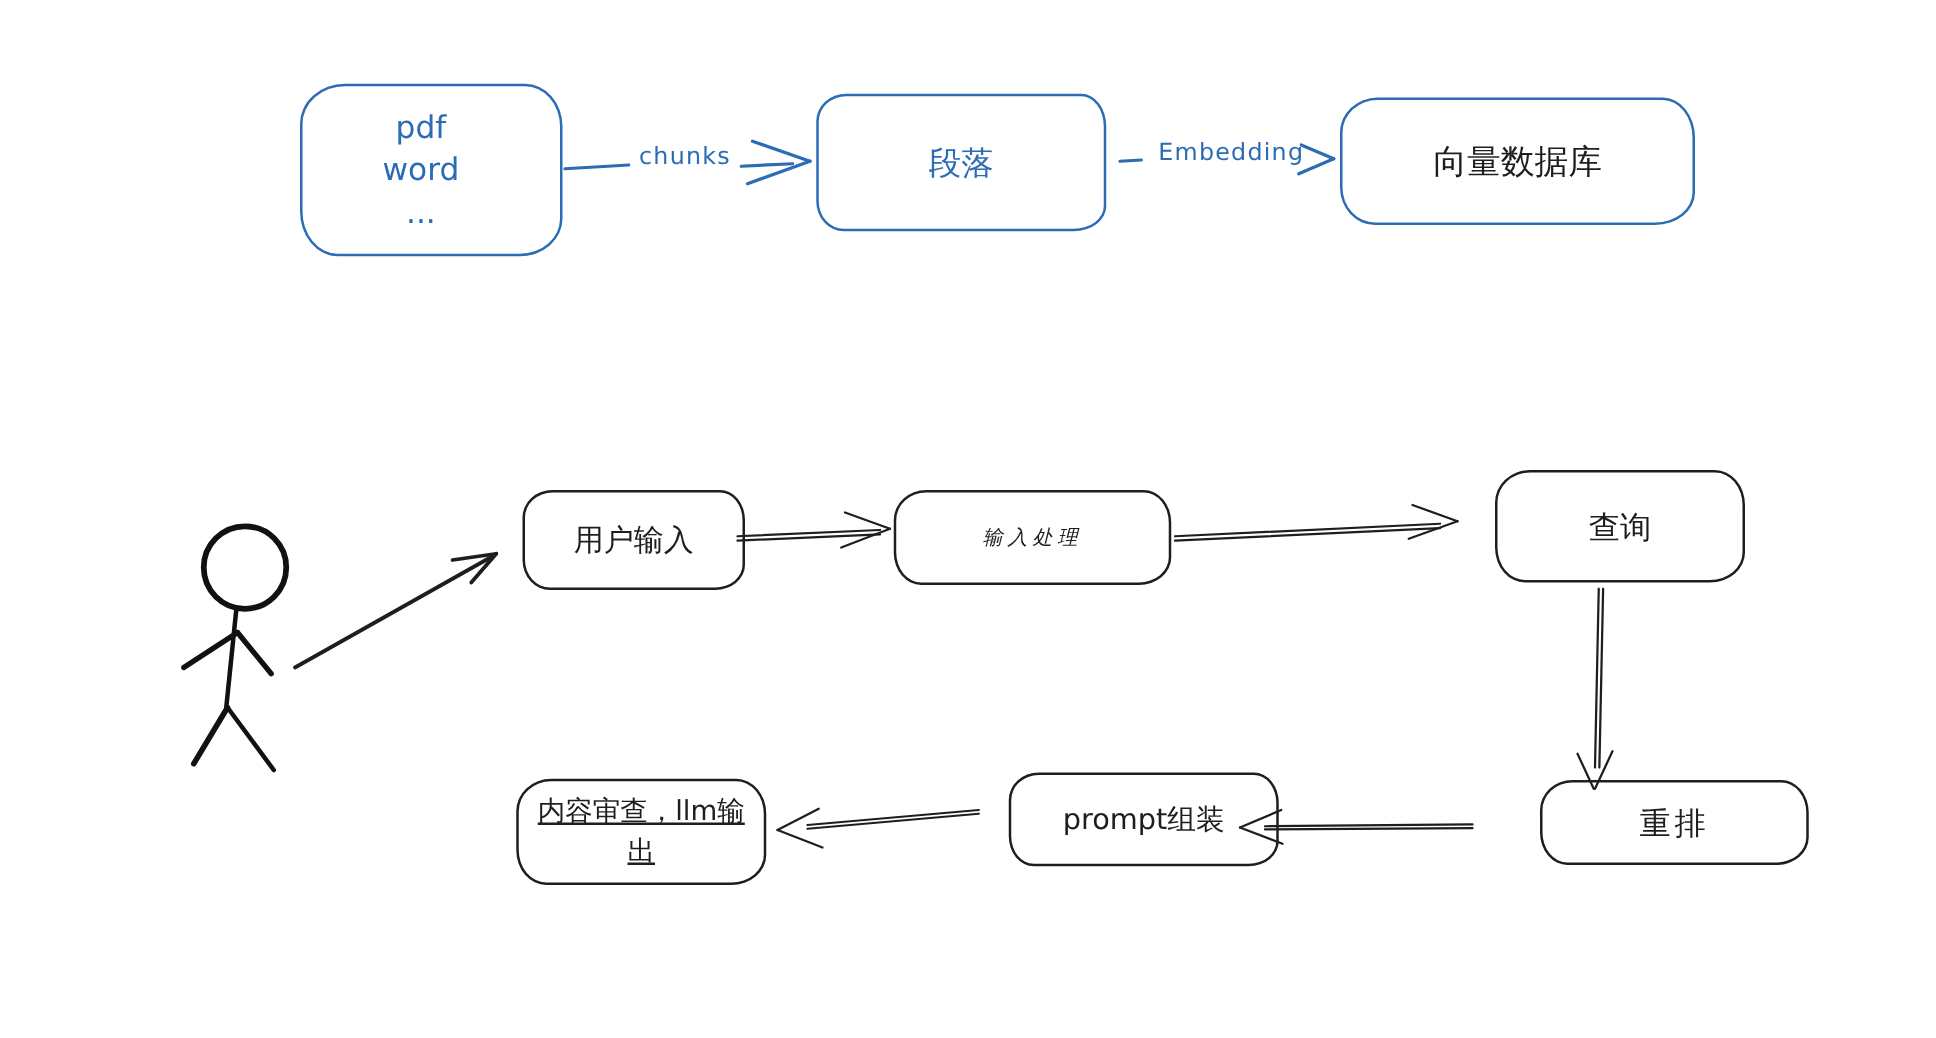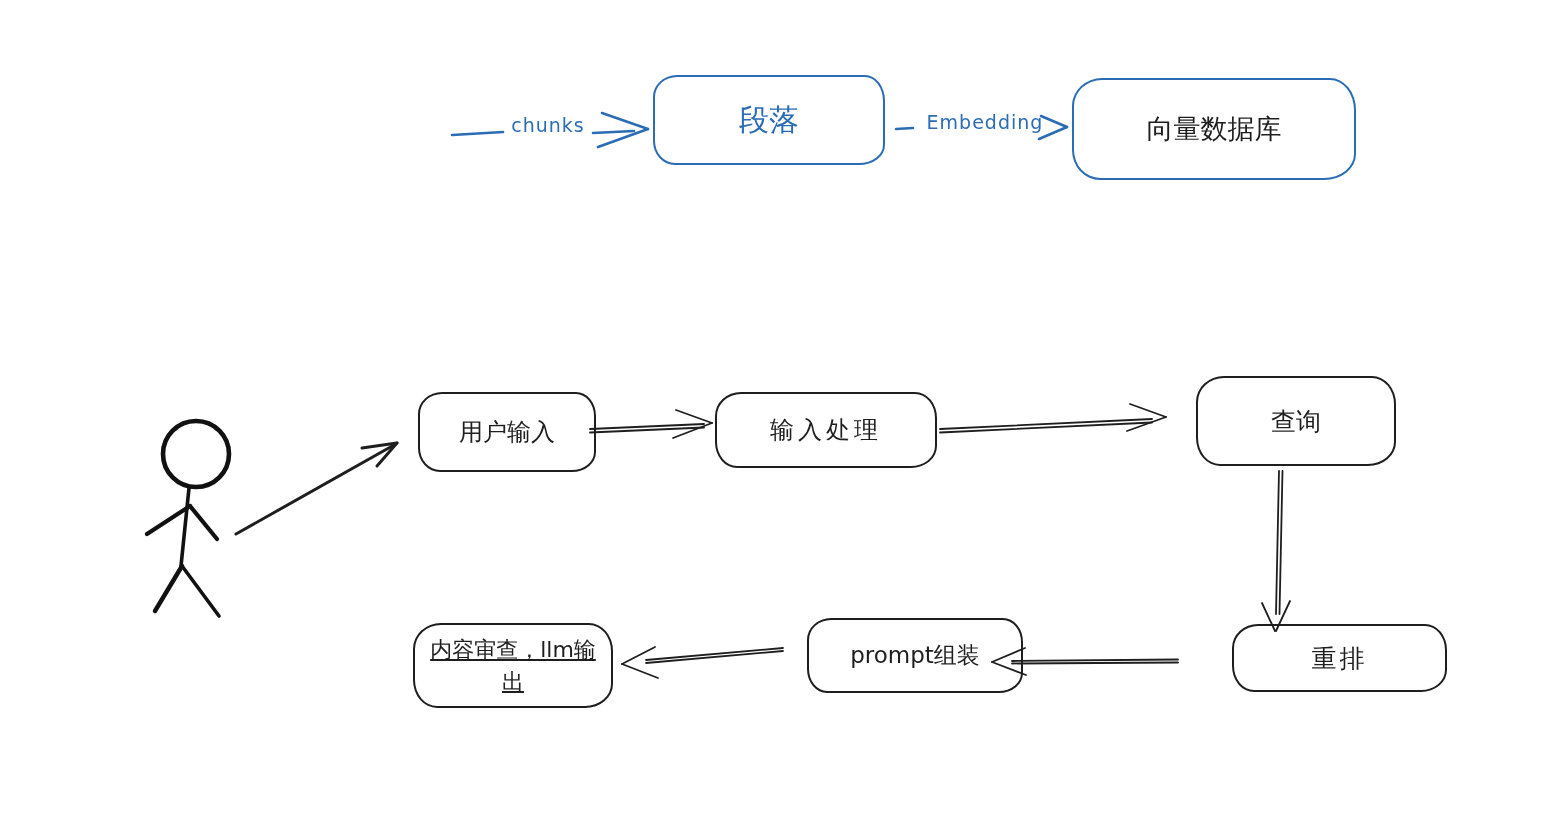--- a/index.html
+++ b/index.html
@@ -103,32 +103,35 @@
     </g>
 
     <g stroke="#1e1e1e" stroke-width="1.8" fill="none" stroke-linecap="round">
       <path d="M783,648 L646,660"></path>
       <path d="M783,651 L646,663"></path>
       <path d="M655,647 L622,664"></path>
       <path d="M658,678 L622,664"></path>
     </g>
   </svg>
 
+  <div class="node blue multiline" style="left:240px;top:67px;width:210px;height:138px;border-radius:36px 30px 34px 30px/32px 34px 30px 36px;justify-content:flex-start;padding-left:64px;font-size:25px;">pdf
+word
+...</div>
 
   <div class="arrow-label" style="left:503px;top:114px;width:90px;">chunks</div>
 
-  <div class="node blue" style="left:653px;top:75px;width:232px;height:90px;border-radius:24px 20px 26px 22px/22px 26px 20px 24px;font-size:30px;">段落</div>
+  <div class="node blue" style="left:653px;top:75px;width:232px;height:110px;border-radius:24px 20px 26px 22px/22px 26px 20px 24px;font-size:26px;">段落</div>
 
   <div class="arrow-label" style="left:920px;top:111px;width:130px;">Embedding</div>
 
   <div class="node" style="left:418px;top:392px;width:178px;height:80px;border-radius:24px 20px 24px 22px/22px 24px 20px 24px;font-size:24px;">用户输入</div>
 
   <div class="node blue dark-text" style="left:1072px;top:78px;width:284px;height:102px;border-radius:30px 26px 32px 28px/28px 32px 26px 30px;font-size:27px;">向量数据库</div>
 
-  <div class="node" style="left:715px;top:392px;width:222px;height:76px;border-radius:26px 22px 26px 22px/24px 26px 22px 26px;font-size:24px;letter-spacing:4px;">输入处理</div>
+  <div class="node" style="left:715px;top:392px;width:222px;height:76px;border-radius:26px 22px 26px 22px/24px 26px 22px 26px;font-size:16px;letter-spacing:4px;font-style:italic;">输入处理</div>
 
   <div class="node" style="left:1167px;top:376px;width:200px;height:90px;border-radius:28px 24px 28px 24px/26px 28px 24px 28px;font-size:25px;margin-left:29px;">查询</div>
 
   <div class="node" style="left:1232px;top:624px;width:215px;height:68px;border-radius:26px 22px 26px 22px/24px 26px 22px 26px;font-size:25px;letter-spacing:3px;">重排</div>
 
   <div class="node" style="left:792px;top:618px;width:216px;height:75px;border-radius:24px 20px 24px 20px/22px 24px 20px 24px;font-size:23px;margin-left:15px;">prompt组装</div>
 
   <div class="node" style="left:413px;top:623px;width:200px;height:85px;border-radius:28px 24px 28px 24px/26px 28px 24px 28px;font-size:22px;line-height:32px;padding:0 8px;text-decoration:underline;">内容审查，llm输出</div>
 
 

